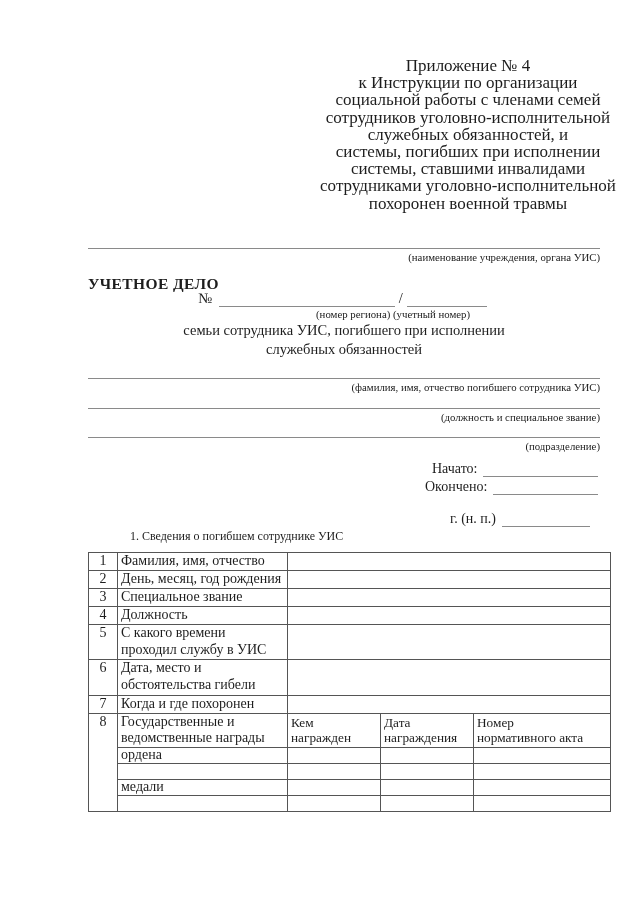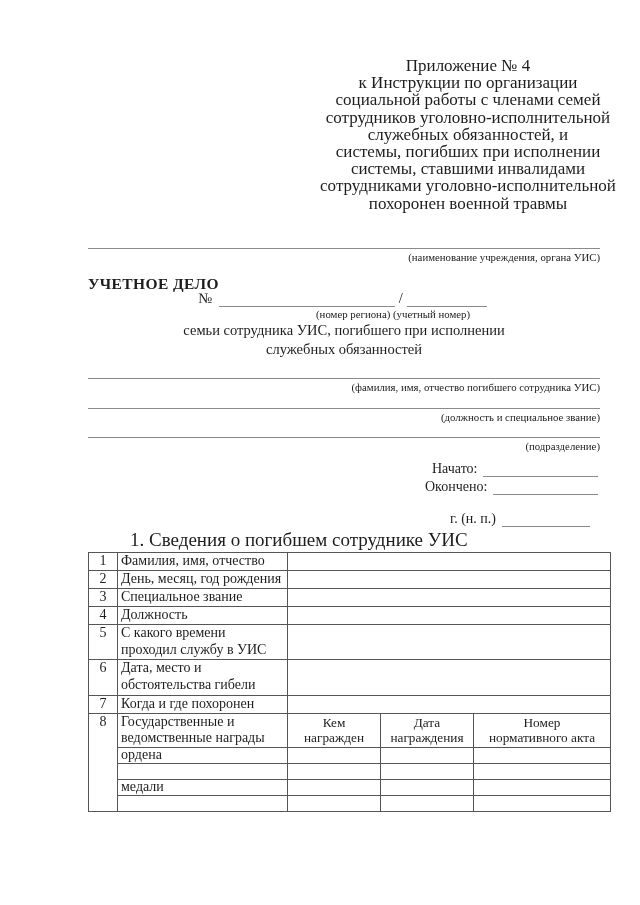--- a/index.html
+++ b/index.html
@@ -22,32 +22,32 @@
     position:absolute; top:291px; left:198px; height:16px;
     display:flex; align-items:flex-end; font-size:14.5px;
   }
   .numrow .fill {border-bottom:1px solid #8a8a8a; height:100%;}
   .numrow .f1 {width:176px; margin-left:7px;}
   .numrow .slash {margin:0 4px;}
   .numrow .f2 {width:80px;}
   .sub {position:absolute; left:88px; width:512px; text-align:center; font-size:14.5px; line-height:18px;}
   .fillrow {position:absolute; display:flex; align-items:flex-end; font-size:14px; height:17px;}
   .fillrow .fill {flex:1; border-bottom:1px solid #8a8a8a; height:100%; margin-left:6px;}
-  .sec {position:absolute; top:529px; left:130px; font-size:19px;}
+  .sec {position:absolute; top:529px; left:130px; font-size:12px;}
   table.tbl {
     position:absolute; top:552px; left:88px; width:522px;
     border-collapse:collapse; table-layout:fixed; font-size:14px;
   }
   table.tbl td {
     border:1px solid #555; vertical-align:top; padding:0 3px;
     line-height:16.5px; overflow:hidden;
   }
   table.tbl td.num {text-align:center; padding:0;}
   table.tbl td.ch {
-    text-align:center; font-size:13.3px; line-height:15.5px;
+    font-size:13.3px; line-height:15.5px;
     white-space:pre-line; padding-top:1px;
   }
   table.tbl tr.sr td {line-height:14px;}
 </style>
 </head>
 <body>
 
 <div class="sheet">
 
   <div class="hdr">

